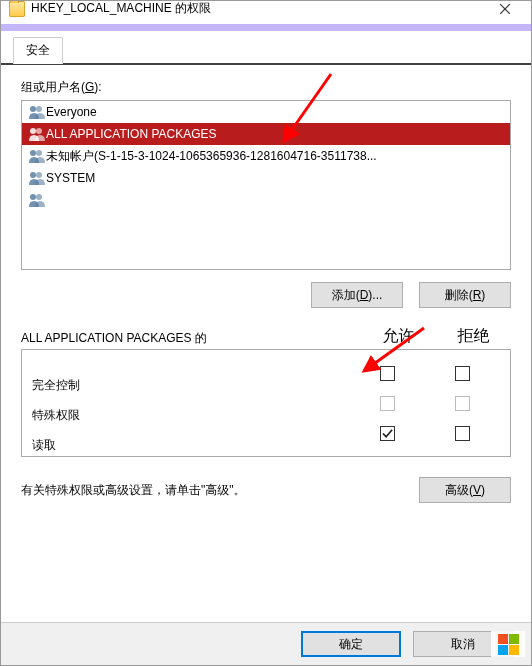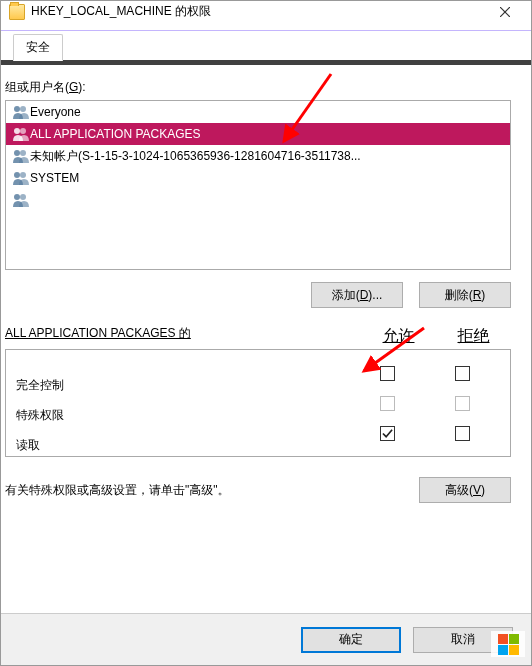--- a/index.html
+++ b/index.html
@@ -10,69 +10,69 @@
   width: 532px;
   height: 666px;
   position: relative;
   border: 1px solid #999;
 }
 .titlebar {
   height: 30px;
   display: flex;
   align-items: center;
   padding: 0 4px 8px 8px;
-  border-bottom: 1px solid #c4b5fd;
+  border-bottom: 7px solid #c4b5fd;
 }
 .titlebar .folder-icon {
   width: 16px; height: 16px; margin-right: 6px;
   background: linear-gradient(#ffe9a2,#ffc94d);
   border: 1px solid #d9a528;
   border-radius: 1px;
   position: relative;
 }
 .titlebar .folder-icon::before {
   content:""; position:absolute; top:-3px; left:0; width:7px; height:3px;
   background:#ffc94d; border:1px solid #d9a528; border-bottom:none;
 }
 .titlebar .title-text { flex:1; font-size:12px; color:#000; }
 .titlebar .close-btn {
   width:45px; height:28px; display:flex; align-items:center; justify-content:center;
   font-size:14px; color:#333; cursor:default;
 }
 .tab-strip {
   display:flex; align-items:flex-end; padding:8px 12px 0 12px;
-  border-bottom:5px solid #404040; position:relative; height:34px;
+  border-bottom:2px solid #404040; position:relative; height:34px;
 }
 .tab {
   padding:4px 12px; border:1px solid #ccc; border-bottom:1px solid #fff;
   background:#fff; font-size:12px; position:relative; top:1px;
   border-radius:2px 2px 0 0;
 }
-.panel { padding:14px 20px 0 4px; }
+.panel { padding:14px 20px 0 20px; }
 .label-row { font-size:12px; margin-bottom:4px; }
 .underline { text-decoration: underline; }
 .list-box {
   border:1px solid #aaa; background:#fff; height:170px; overflow:hidden;
 }
 .list-item {
   display:flex; align-items:center; height:22px; padding:0 6px; gap:0;
 }
-.list-item.selected { background:#be185d; color:#fff; }
+.list-item.selected { background:#b91c1c; color:#fff; }
 .list-item .group-icon {
   width:18px; height:14px; flex:none; position:relative;
 }
 .group-icon svg { display:block; }
 .btn-row { display:flex; justify-content:flex-end; gap:16px; margin-top:12px; }
 .win-btn {
   min-width:92px; height:26px; border:1px solid #adadad; background:#e1e1e1;
   font-size:12px; padding:0 10px; cursor:default;
   font-family: inherit;
 }
 .perm-header {
-  display:flex; margin-top:18px; text-decoration:underline;
+  display:flex; margin-top:18px; align-items:flex-end;
 }
 .perm-header .perm-label { flex:1; font-size:12px; line-height:1.3; }
 .perm-header .col-h { width:75px; text-align:center; font-size:16px; }
 .perm-box {
   border:1px solid #aaa; margin-top:2px; padding:8px 10px 8px 10px;
 }
 .perm-row { display:flex; align-items:center; height:30px; }
 .perm-row .perm-name { flex:1; font-size:12px;margin-top:24px; }
 .perm-row .chk-cell { width:75px; display:flex; justify-content:center; }
 .chk {
@@ -80,21 +80,21 @@
   display:inline-flex; align-items:center; justify-content:center;
 }
 .chk.disabled { border-color:#bbb; }
 .chk svg { width:11px; height:11px; }
 .info-row {
   display:flex; align-items:center; margin-top:20px; gap:12px;
 }
 .info-row .info-text { flex:1; font-size:12px; }
 .spacer { height:40px; }
 .dialog-footer {
-  position:absolute; bottom:0; left:0; right:0; height:52px;
+  position:absolute; bottom:0; left:0; right:0; height:43px;
   border-top:1px solid #ccc; background:#f0f0f0;
   display:flex; align-items:center; justify-content:flex-end;
   padding:0 18px; gap:12px;
 }
 .win-btn.primary { border:2px solid #0078d7; }
 .arrow {
   position:absolute; color:#f00; pointer-events:none;
 }
 .arrow svg { overflow:visible; }
 .watermark {

